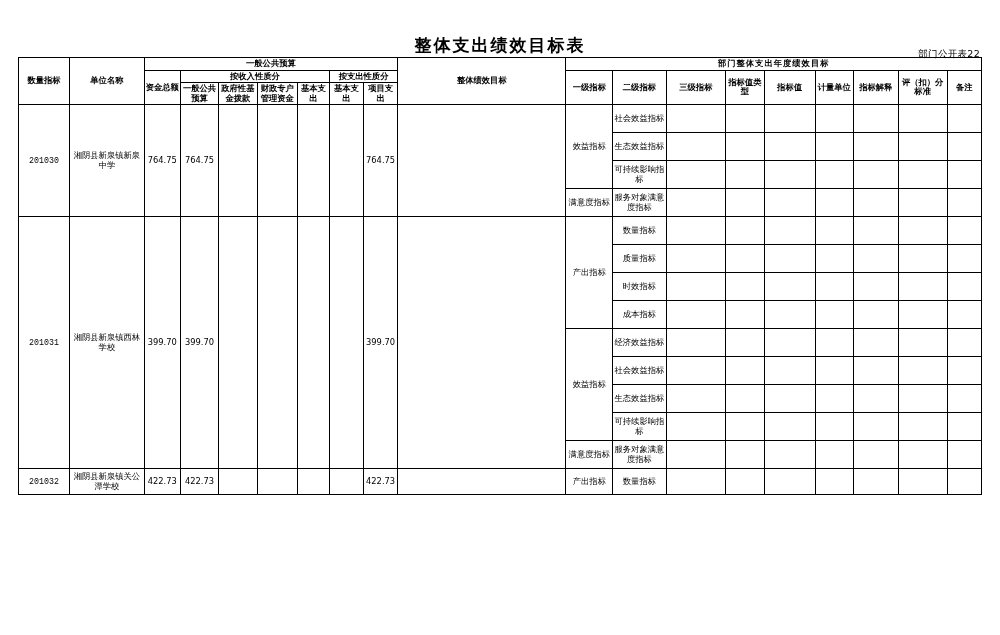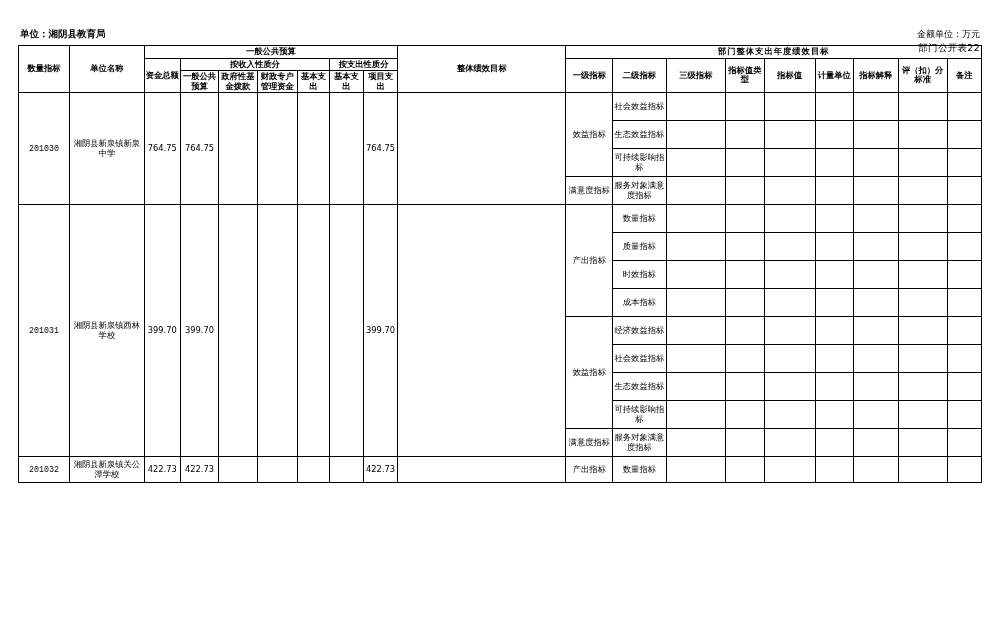--- a/index.html
+++ b/index.html
@@ -74,25 +74,22 @@
   .code { font-size: 8px; letter-spacing: 0px; font-family: Liberation Mono, monospace; }
   .blank { }
 </style>
 </head>
 <body>
 
 <div class="page">
 
   <div class="top-right-note">部门公开表22</div>
 
-
-  <div class="meta-row">
-    <div class="meta-left">单位：湘阴县教育局</div>
-    <div class="meta-right">金额单位：万元</div>
-  </div>
+  <div class="doc-title">整体支出绩效目标表</div>
+
 
   <table class="main">
     <colgroup>
       <col style="width:48px">
       <col style="width:70px">
       <col style="width:34px">
       <col style="width:36px">
       <col style="width:36px">
       <col style="width:38px">
       <col style="width:30px">

